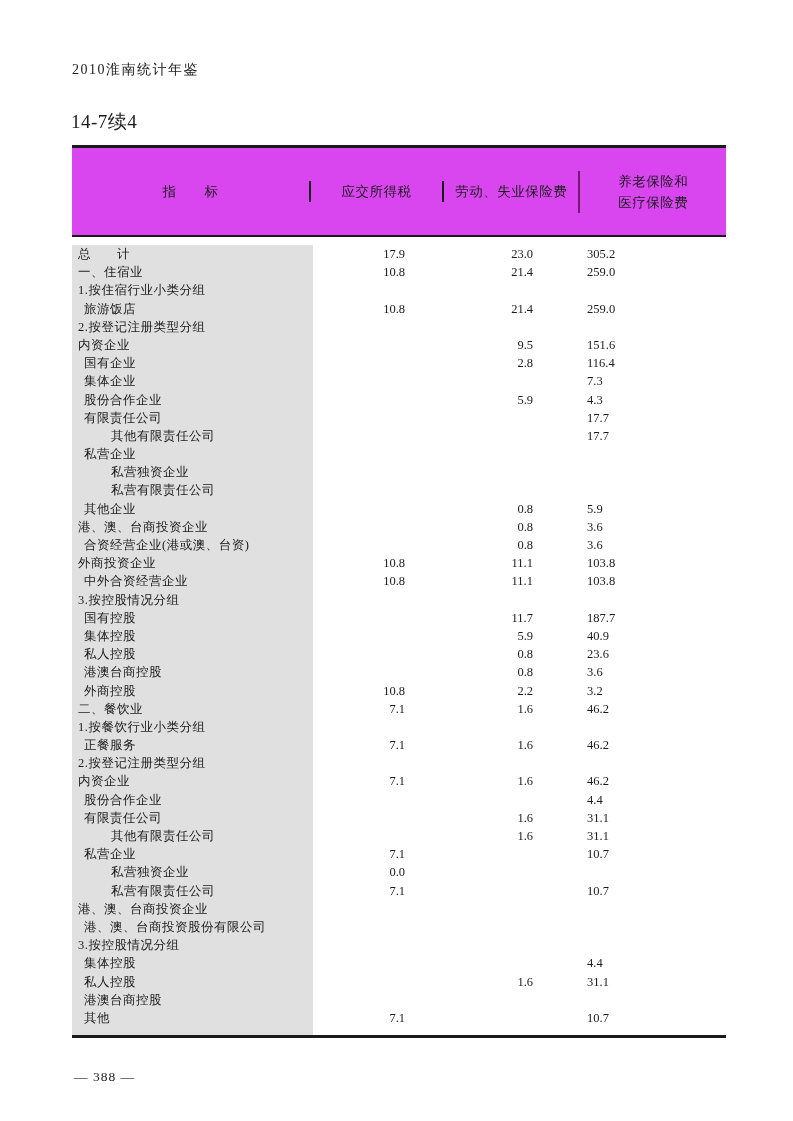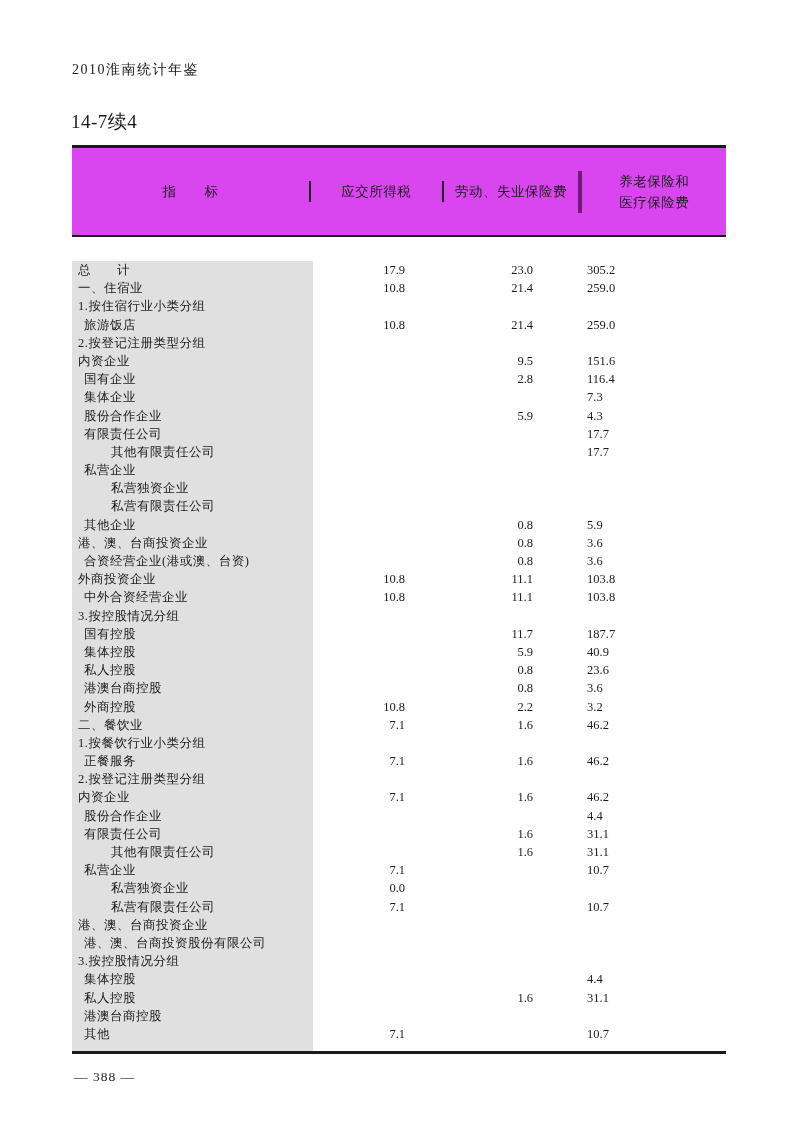--- a/index.html
+++ b/index.html
@@ -15,24 +15,24 @@
 
   .thead {
     display:flex; height:92px; background:#d946ef;
     border-top:3px solid #1a1a1a; border-bottom:2px solid #1a1a1a;align-items:center;
   }
   .th { display:flex; flex-direction:column; align-items:center; justify-content:center;
         text-align:center; font-size:13.5px; line-height:21px; letter-spacing:0.5px; }
   .th-1 { width:241px; }
   .th-2 { width:135px; border-left:2px solid #1a1a1a; }
   .th-3 { width:139px; border-left:2px solid #1a1a1a; }
-  .th-4 { width:150px; border-left:4px solid #701a75; }
+  .th-4 { width:150px; border-left:2px solid #701a75; }
 
   .tbody {
-    margin-top:24px; padding-bottom:8px; border-bottom:3px solid #1a1a1a;
+    margin-top:8px; padding-bottom:8px; border-bottom:3px solid #1a1a1a;
     background:linear-gradient(to right, #e0e0e0 241px, #ffffff 241px);
   }
   .trow { display:flex; height:18.2px; line-height:18.2px; font-size:12.5px; }
   .c { overflow:hidden; white-space:nowrap; }
   .c1 { width:241px; letter-spacing:0.5px; }
   .c2 { width:135px; text-align:right; padding-right:43px; }
   .c3 { width:139px; text-align:right; padding-right:54px; }
   .c4 { width:139px; padding-right:49px; }
   .ind0 { padding-left:6px; }
   .ind1 { padding-left:12px; }

